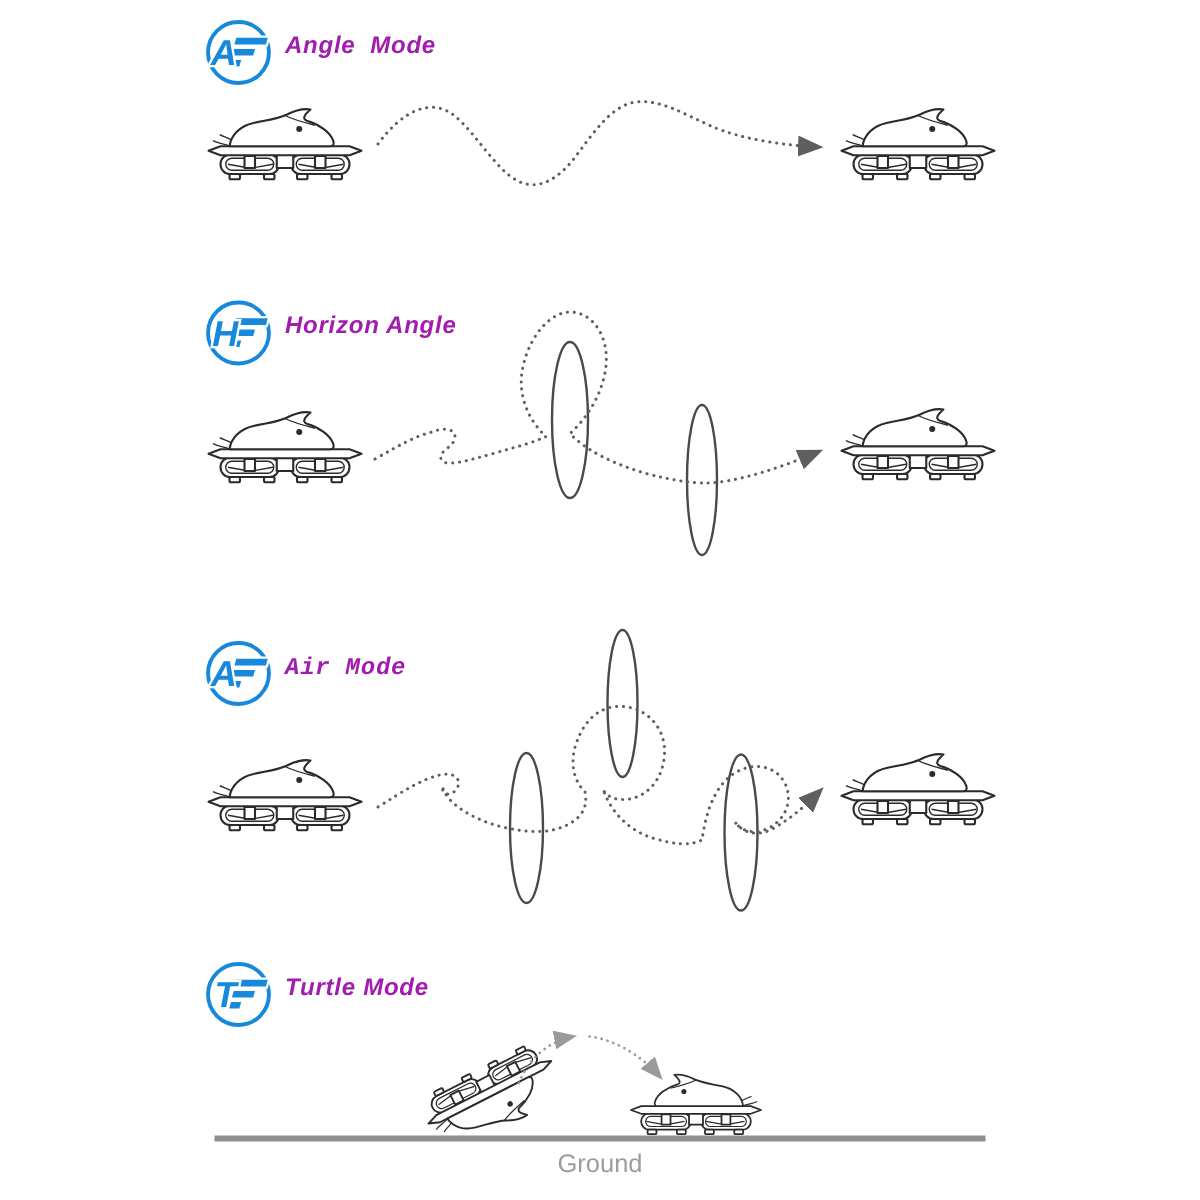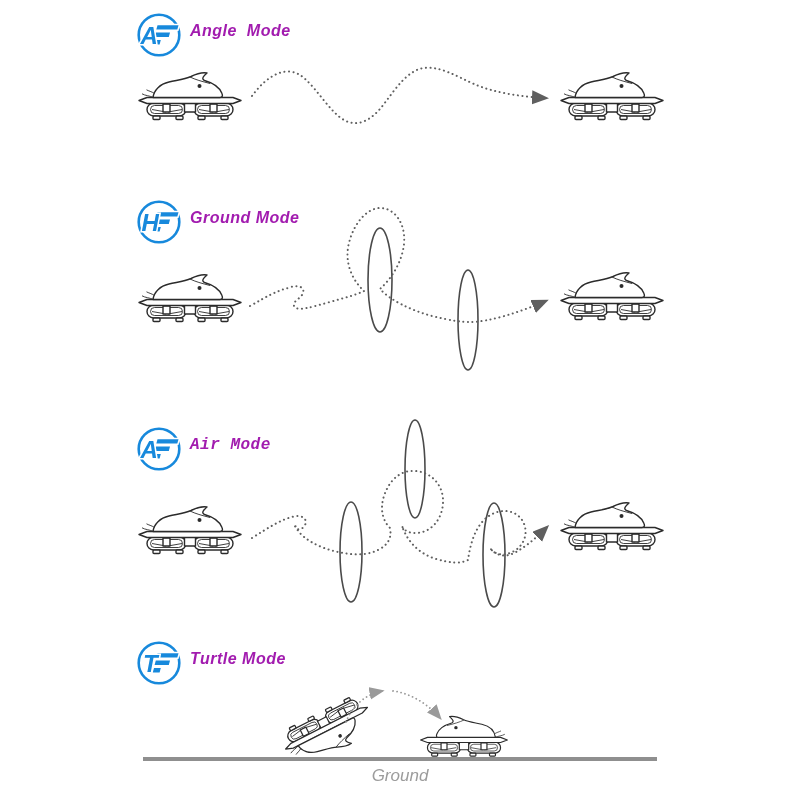--- a/index.html
+++ b/index.html
@@ -14,21 +14,21 @@
     font-weight:bold;font-style:italic;font-size:24px;
     fill:#1789dc;stroke:#ffffff;stroke-width:3px;paint-order:stroke;
   }
   .mode-label{
     position:absolute;left:190px;
     font-size:16px;font-weight:bold;font-style:italic;color:#a21caf;
     white-space:pre;letter-spacing:0.5px;
   }
   .ground-label{
     position:absolute;left:330px;top:766px;width:140px;text-align:center;
-    font-size:17px;color:#9c9c9c;font-style:italic;
+    font-size:17px;color:#9c9c9c;
   }
   
   .drone path,.drone rect{fill:#ffffff;stroke:#2b2b2b;stroke-width:1.4;stroke-linejoin:round;}
   .drone .thin{fill:none;stroke-width:0.9;}
   .drone .eye{fill:#2b2b2b;stroke:none;}
   .gate{fill:none;stroke:#4a4a4a;stroke-width:1.6;}
   .fpath{fill:none;stroke:#5f5f5f;stroke-width:2;stroke-linecap:round;stroke-dasharray:0.1 4.5;}
   .tarc{fill:none;stroke:#9a9a9a;stroke-width:1.8;stroke-linecap:round;stroke-dasharray:0.1 4;}
 </style>
 </head>
@@ -114,21 +114,21 @@
     <svg width="46" height="46" viewBox="0 0 46 46">
       <circle cx="23" cy="23" r="20.3" fill="none" stroke="#1789dc" stroke-width="2.6"></circle>
       <g fill="#1789dc" stroke="#ffffff" stroke-width="3" paint-order="stroke">
         <path d="M21.5,13.2 L42.5,13.2 L41.3,17.6 L20.3,17.6 Z"></path>
         <path d="M19.8,20.6 L34,20.6 L32.8,25 L18.6,25 Z"></path>
         <path d="M18,28 L24.8,28 L23.6,32.4 L16.8,32.4 Z"></path>
       </g>
       <text class="icon-letter" x="5.5" y="31.5">H</text>
     </svg>
   </div>
-  <div class="mode-label" style="top:209px;">Ground Mode</div>
+  <div class="mode-label" style="top:209px;">Horizon Angle</div>
 
   <div class="mode-icon" style="left:136px;top:426px;">
     <svg width="46" height="46" viewBox="0 0 46 46">
       <circle cx="23" cy="23" r="20.3" fill="none" stroke="#1789dc" stroke-width="2.6"></circle>
       <g fill="#1789dc" stroke="#ffffff" stroke-width="3" paint-order="stroke">
         <path d="M21.5,13.2 L42.5,13.2 L41.3,17.6 L20.3,17.6 Z"></path>
         <path d="M19.8,20.6 L34,20.6 L32.8,25 L18.6,25 Z"></path>
         <path d="M18,28 L24.8,28 L23.6,32.4 L16.8,32.4 Z"></path>
       </g>
       <text class="icon-letter" x="4.5" y="31.5">A</text>

